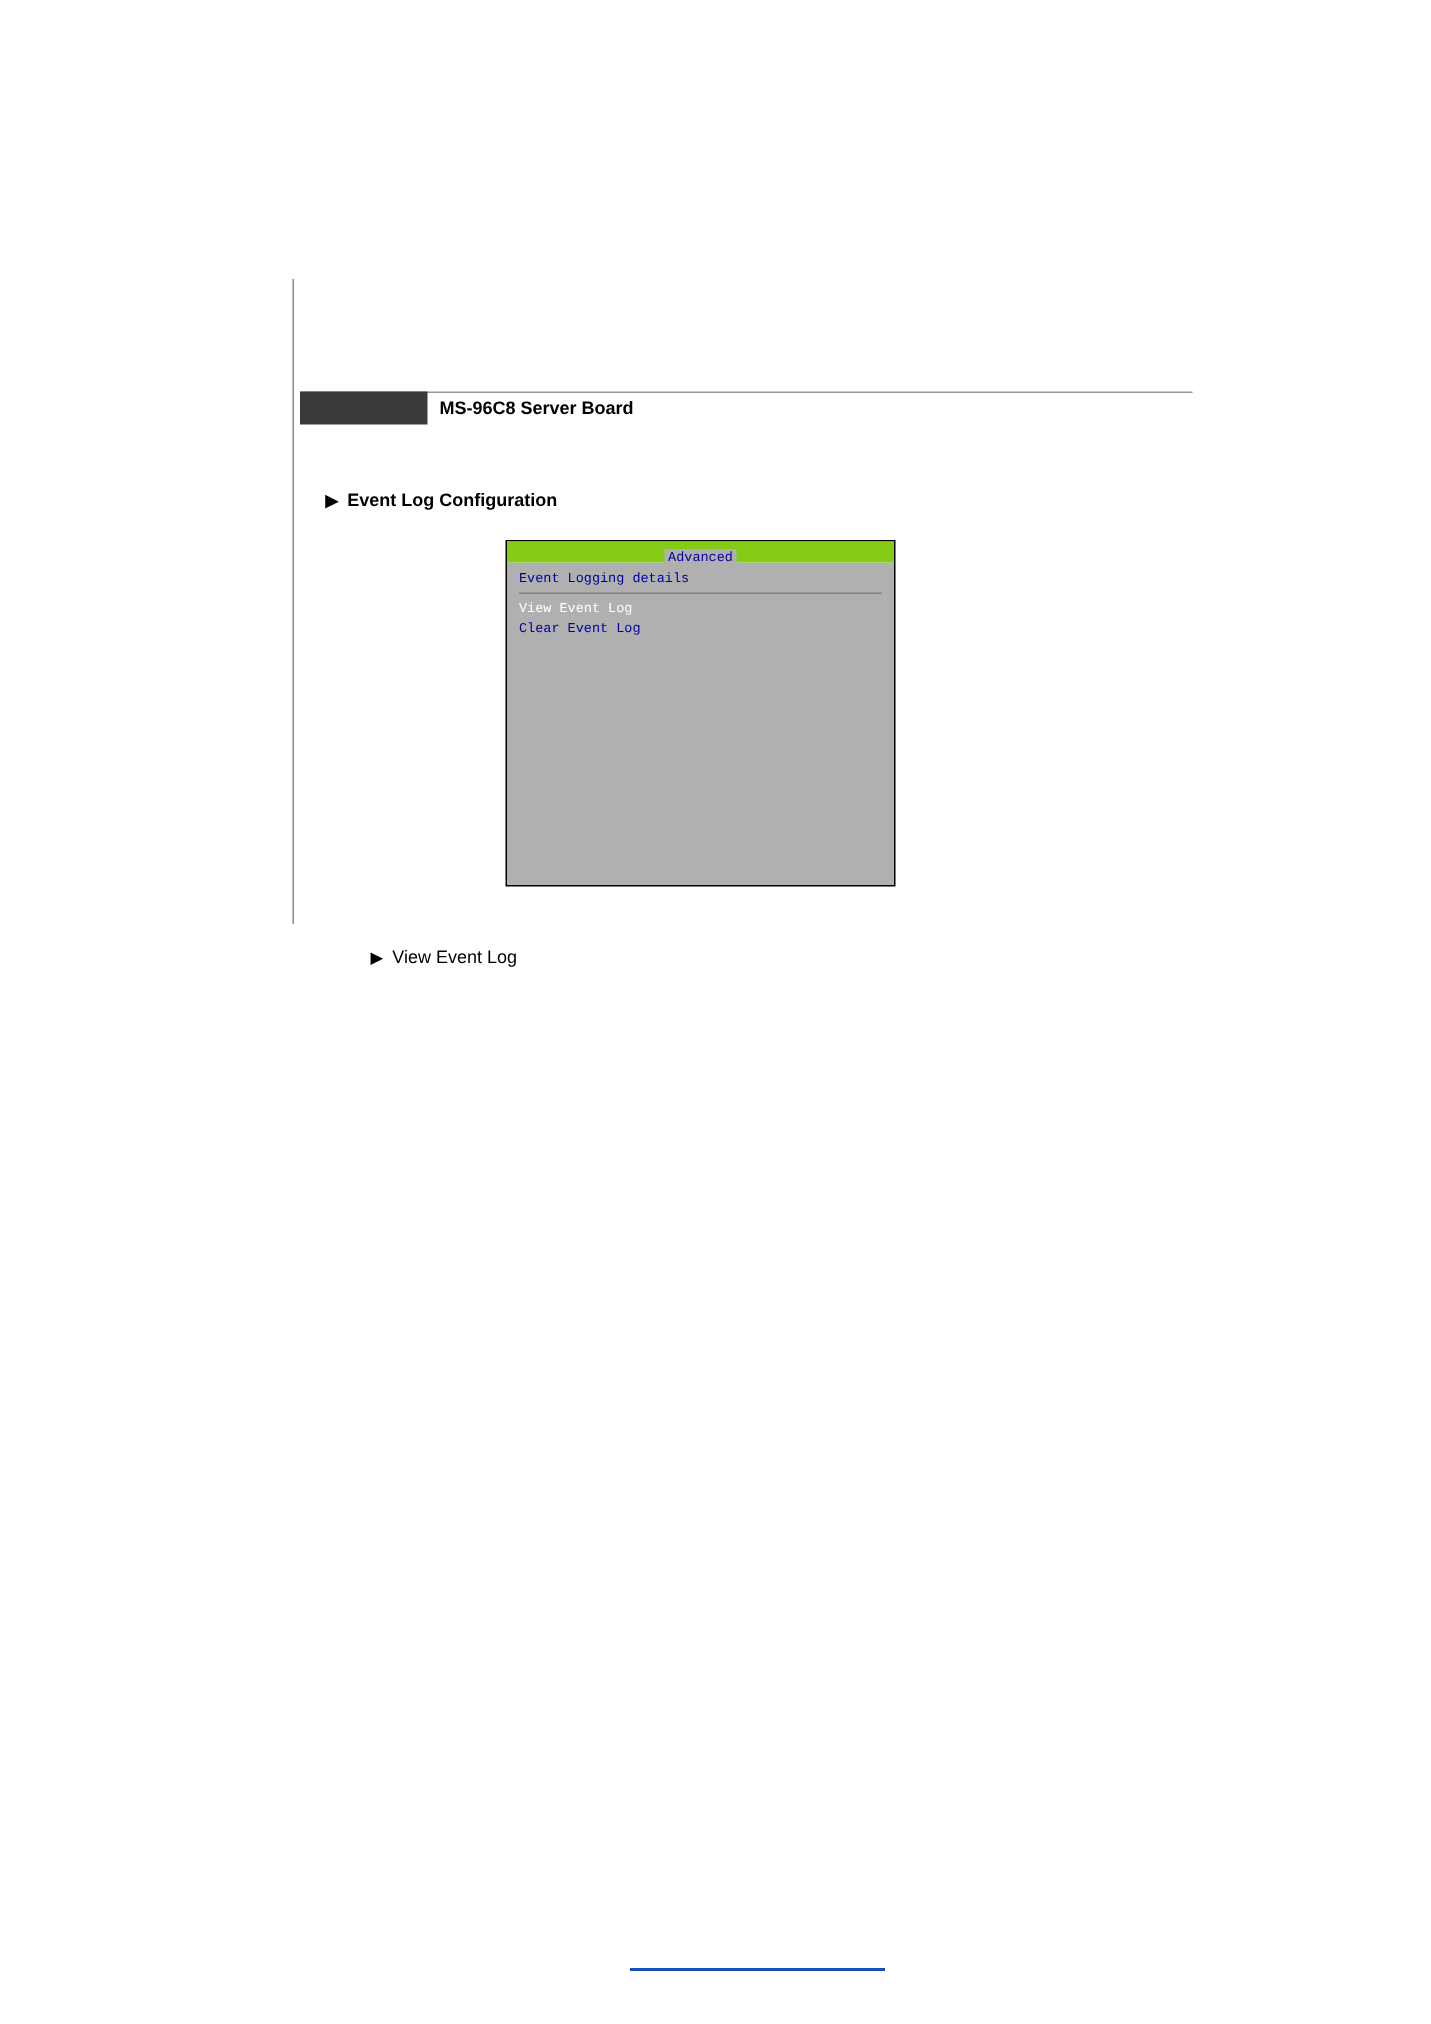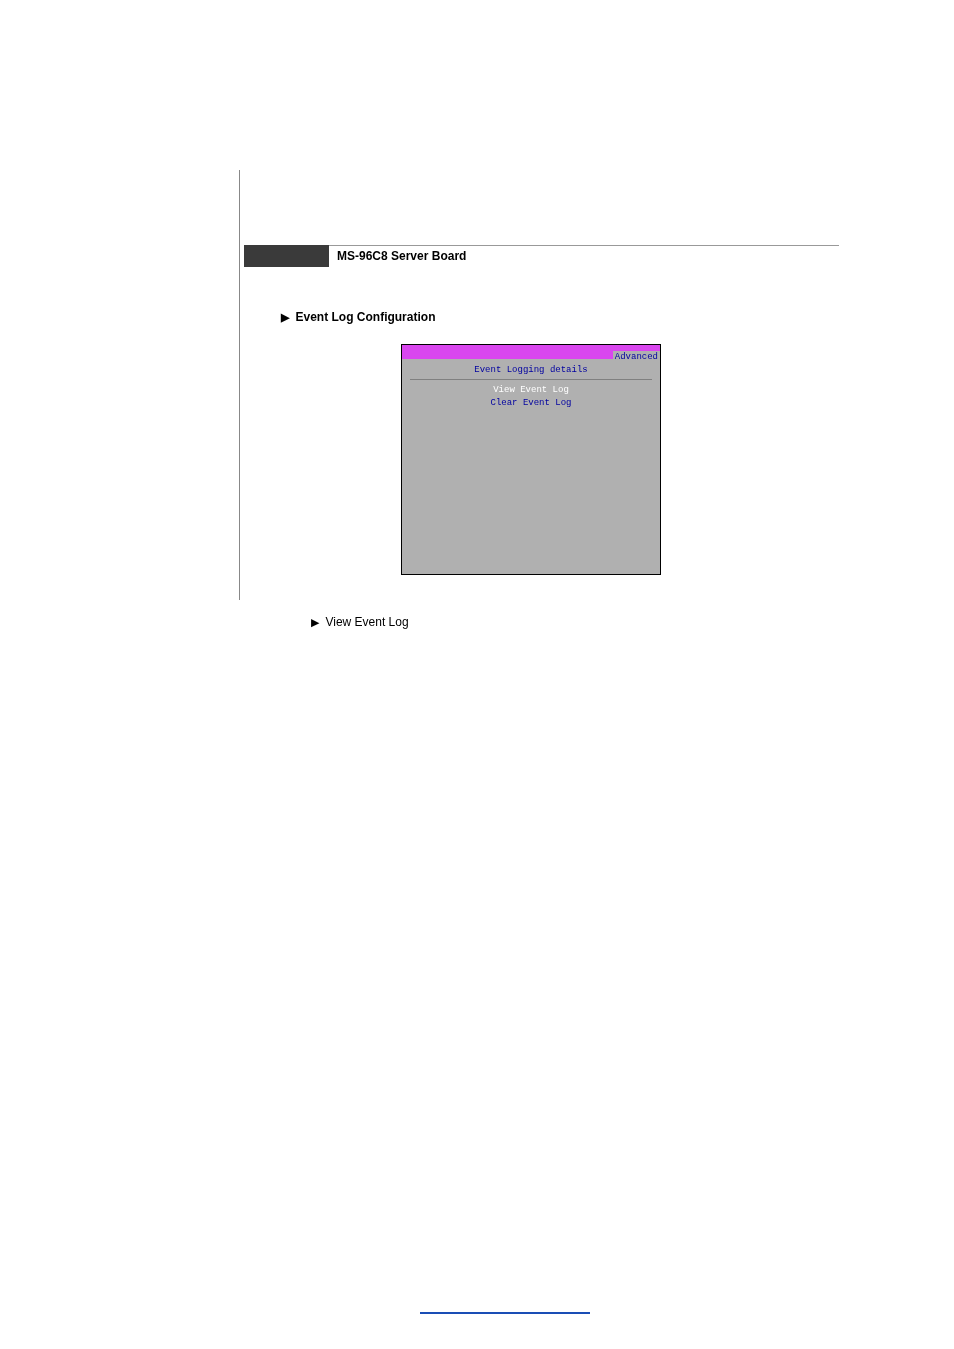--- a/index.html
+++ b/index.html
@@ -10,23 +10,22 @@
     body {
       font-family: Arial, Helvetica, sans-serif;
       background: #ffffff;
       width: 954px;
       height: 1349px;
       position: relative;
     }
     .page-container {
       position: absolute;
       left: 195px;
-      top: 170px;
+      top: 186px;
       width: 600px;
-      margin-left: 44px;
     }
     .vertical-line {
       position: absolute;
       left: 0;
       top: 0;
       width: 1px;
       height: 430px;
       background: #888;
     }
     .header-row {
@@ -53,58 +52,57 @@
       position: absolute;
       left: 98px;
       top: 4px;
       font-size: 12px;
       font-weight: bold;
       color: #000;
     }
     .section-container {
       position: relative;
       margin-top: 140px;
-      padding-left: 42px;
+      padding-left: 22px;
     }
     .section-title {
       font-size: 12px;
       font-weight: bold;
       color: #000;
       margin-bottom: 20px;
     }
     .section-title .arrow {
       margin-right: 6px;
       font-size: 11px;
     }
     .bios-screenshot {
       margin-left: 120px;
       margin-top: 10px;
       width: 260px;
       border: 1px solid #000;
     }
     .bios-header {
-      background: #d946ef;
+      background: #84cc16;
       height: 14px;
-      text-align: right;
+      text-align: center;
       position: relative;
     }
     .bios-tab {
       display: inline-block;
       background: #b0b0b0;
       color: #0000a0;
       font-family: 'Courier New', monospace;
       font-size: 9px;
       padding: 1px 2px;
       line-height: 11px;
     }
     .bios-body {
       background: #b0b0b0;
       padding: 6px 8px;
       min-height: 215px;
-      text-align: center;
     }
     .bios-section-title {
       color: #0000a0;
       font-family: 'Courier New', monospace;
       font-size: 9px;
       margin-bottom: 4px;
     }
     .bios-divider {
       border-top: 1px solid #808080;
       margin-bottom: 4px;

